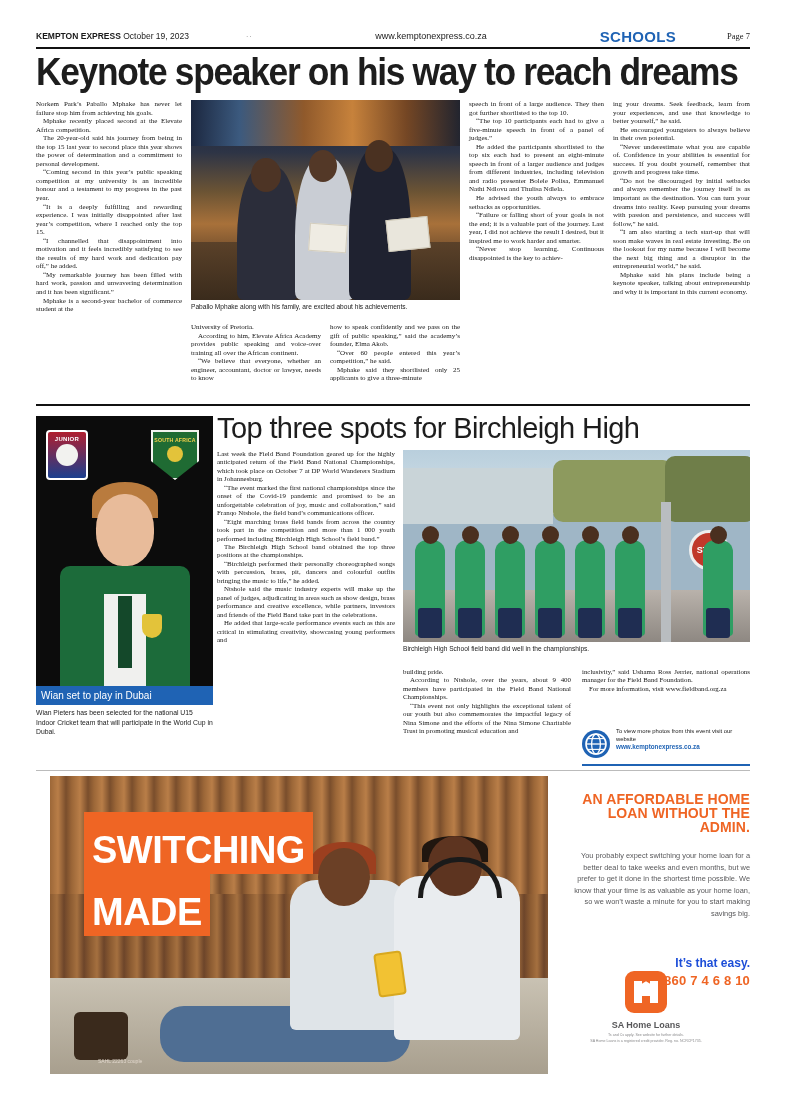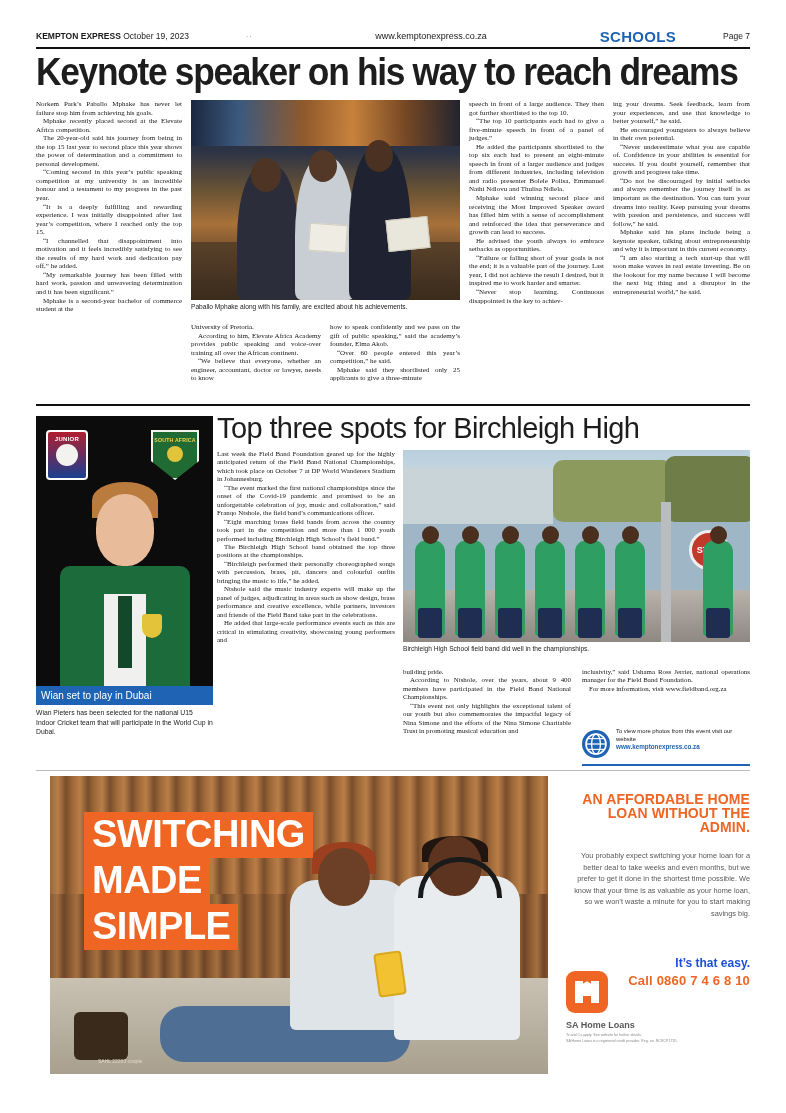--- a/index.html
+++ b/index.html
@@ -40,21 +40,21 @@
   .mh-url { flex: 1; text-align: center; font-size: 9px; }
   .mh-section {
     width: 120px;
     text-align: right;
     color: #1f63b4;
     font-weight: bold;
     font-size: 15px;
     letter-spacing: .3px;
     padding-right: 22px;
   }
-  .mh-page { width: 52px; text-align: right; font-size: 8.5px; }
+  .mh-page { width: 52px; text-align: right; font-size: 8.5px; font-family: Liberation Serif, serif; }
   .rule-top {
     position: absolute;
     left: 36px; top: 47px;
     width: 714px; height: 2px;
     background: #111;
   }
 
   
   .headline1 {
     position: absolute;
@@ -287,21 +287,21 @@
     position:absolute;left:326px;bottom:78px;width:24px;height:40px;background:#f2c233;border-radius:4px;
     border:2px solid #d8a81f;transform:rotate(-8deg);
   }
   .ad-tablecup{position:absolute;left:24px;bottom:14px;width:54px;height:48px;background:#3a2a1c;border-radius:6px;}
 
   .ad-kicker{
     position:absolute;left:34px;top:36px;width:280px;
     font-family:"Liberation Sans",sans-serif;font-weight:bold;color:#fff;
     font-size:38px;line-height:44px;letter-spacing:-0.5px;
   }
-  .ad-kicker span{background:#ef6524;display:inline-block;padding:0 8px 2px 8px;}
+  .ad-kicker span{background:#ef6524;display:inline-block;padding:16px 8px 2px 8px;}
 
   .ad-credit{
     position:absolute;left:48px;bottom:10px;
     font-family:"Liberation Sans",sans-serif;font-size:5px;color:#e6dcd2;opacity:.9;
   }
 
   .ad-right{
     position:absolute;left:530px;top:0;width:184px;height:298px;
   }
   .ad-title{
@@ -315,21 +315,21 @@
   }
   .ad-easy{
     font-family:"Liberation Sans",sans-serif;font-weight:bold;color:#1d4ed8;
     font-size:12px;text-align:right;margin-top:36px;
   }
   .ad-call{
     font-family:"Liberation Sans",sans-serif;font-weight:bold;color:#ef6524;
     font-size:13px;text-align:right;margin-top:3px;letter-spacing:.2px;
   }
   .ad-logo-wrap{
-    position:absolute;right:0;bottom:30px;width:184px;text-align:left;
+    position:absolute;right:12px;bottom:30px;width:184px;text-align:center;
   }
   .ad-logo-mark{
     display:inline-block;width:42px;height:42px;border-radius:9px;background:#ef6524;position:relative;
   }
   .ad-logo-mark::before{
     content:"";position:absolute;left:9px;top:10px;width:8px;height:22px;background:#fff;
   }
   .ad-logo-mark::after{
     content:"";position:absolute;right:9px;top:10px;width:8px;height:22px;background:#fff;
   }
@@ -401,32 +401,31 @@
     </div>
   <div class="story s1c2b">
       <p class="first">how to speak confidently and we pass on the gift of public speaking,” said the academy’s founder, Elma Akob.</p>
       <p>“Over 60 people entered this year’s competition,” he said.</p>
       <p>Mphake said they shortlisted only 25 applicants to give a three-minute</p>
     </div>
   <div class="story s1c3">
       <p class="first">speech in front of a large audience. They then got further shortlisted to the top 10.</p>
       <p>“The top 10 participants each had to give a five-minute speech in front of a panel of judges.”</p>
       <p>He added the participants shortlisted to the top six each had to present an eight-minute speech in front of a larger audience and judges from different industries, including television and radio presenter Bolele Polisa, Emmanuel Nathi Ndlovu and Thulisa Ndlela.</p>
-      <p>Mphake said winning second place and receiving the Most Improved Speaker award has filled him with a sense of accomplishment and reinforced the idea that perseverance and growth can lead to success.</p>
       <p>He advised the youth always to embrace setbacks as opportunities.</p>
       <p>“Failure or falling short of your goals is not the end; it is a valuable part of the journey. Last year, I did not achieve the result I desired, but it inspired me to work harder and smarter.</p>
       <p>“Never stop learning. Continuous disappointed is the key to achiev-</p>
     </div>
   <div class="story s1c4">
       <p class="first">ing your dreams. Seek feedback, learn from your experiences, and use that knowledge to better yourself,” he said.</p>
       <p>He encouraged youngsters to always believe in their own potential.</p>
       <p>“Never underestimate what you are capable of. Confidence in your abilities is essential for success. If you doubt yourself, remember that growth and progress take time.</p>
       <p>“Do not be discouraged by initial setbacks and always remember the journey itself is as important as the destination. You can turn your dreams into reality. Keep pursuing your dreams with passion and persistence, and success will follow,” he said.</p>
+      <p>“I am also starting a tech start-up that will soon make waves in real estate investing. Be on the lookout for my name because I will become the next big thing and a disruptor in the entrepreneurial world,” he said.</p>
       <p>Mphake said his plans include being a keynote speaker, talking about entrepreneurship and why it is important in this current economy.</p>
-      <p>“I am also starting a tech start-up that will soon make waves in real estate investing. Be on the lookout for my name because I will become the next big thing and a disruptor in the entrepreneurial world,” he said.</p>
     </div>
 
   <div class="rule-mid"></div>
 
   <div class="headline2">Top three spots for Birchleigh High</div>
 
   <div class="photo3">
     <div class="p3-blazer"></div>
     <div class="p3-shirt"></div>
     <div class="p3-tie"></div>
@@ -537,21 +536,20 @@
       <div class="ad-p1-head"></div>
       <div class="ad-p2"></div>
       <div class="ad-p2-hair"></div>
       <div class="ad-p2-head"></div>
       <div class="ad-headphones"></div>
       <div class="ad-phone"></div>
       <div class="ad-tablecup"></div>
       <div class="ad-kicker">
         <span>SWITCHING</span><br>
         <span>MADE</span><br>
-        <span>SIMPLE</span>
       </div>
       <div class="ad-credit">SAHL 22263 couple</div>
     </div>
 
     <div class="ad-right">
       <div class="ad-title">
         <span>AN AFFORDABLE HOME</span><br>
         <span>LOAN WITHOUT THE ADMIN.</span>
       </div>
       <div class="ad-body">You probably expect switching your home loan for a better deal to take weeks and even months, but we prefer to get it done in the shortest time possible. We know that your time is as valuable as your home loan, so we won’t waste a minute for you to start making savings big.</div>

